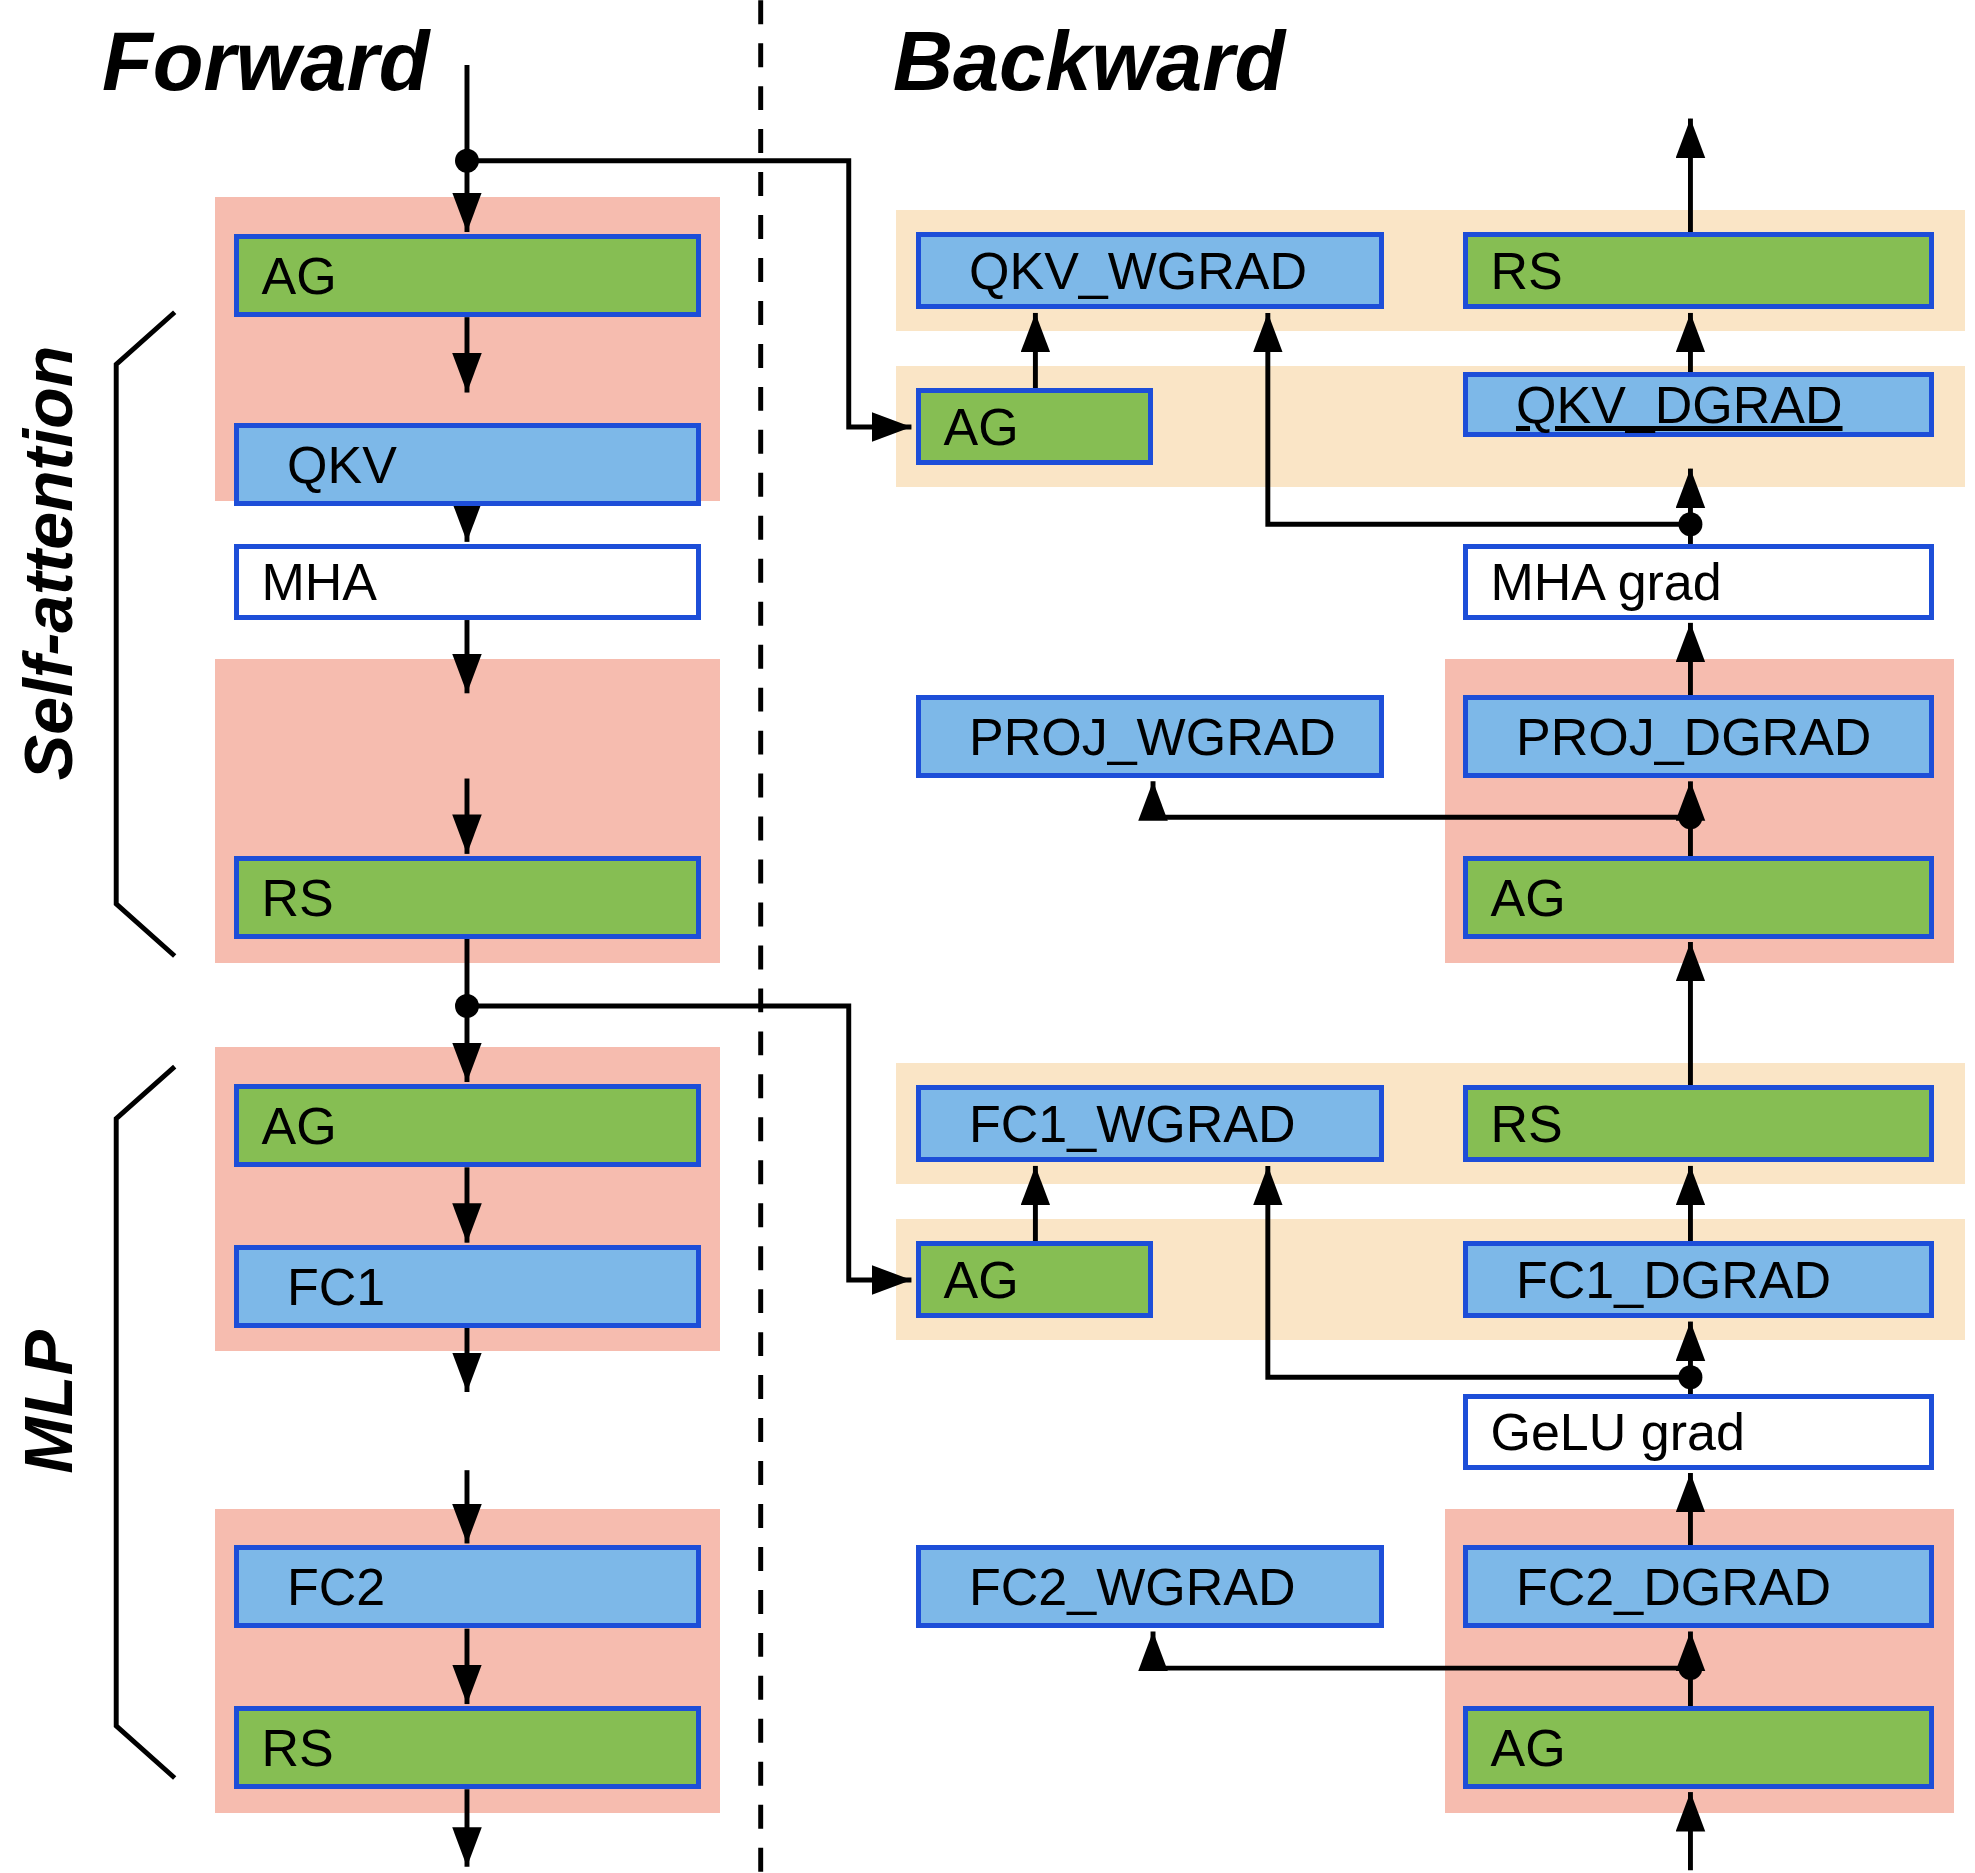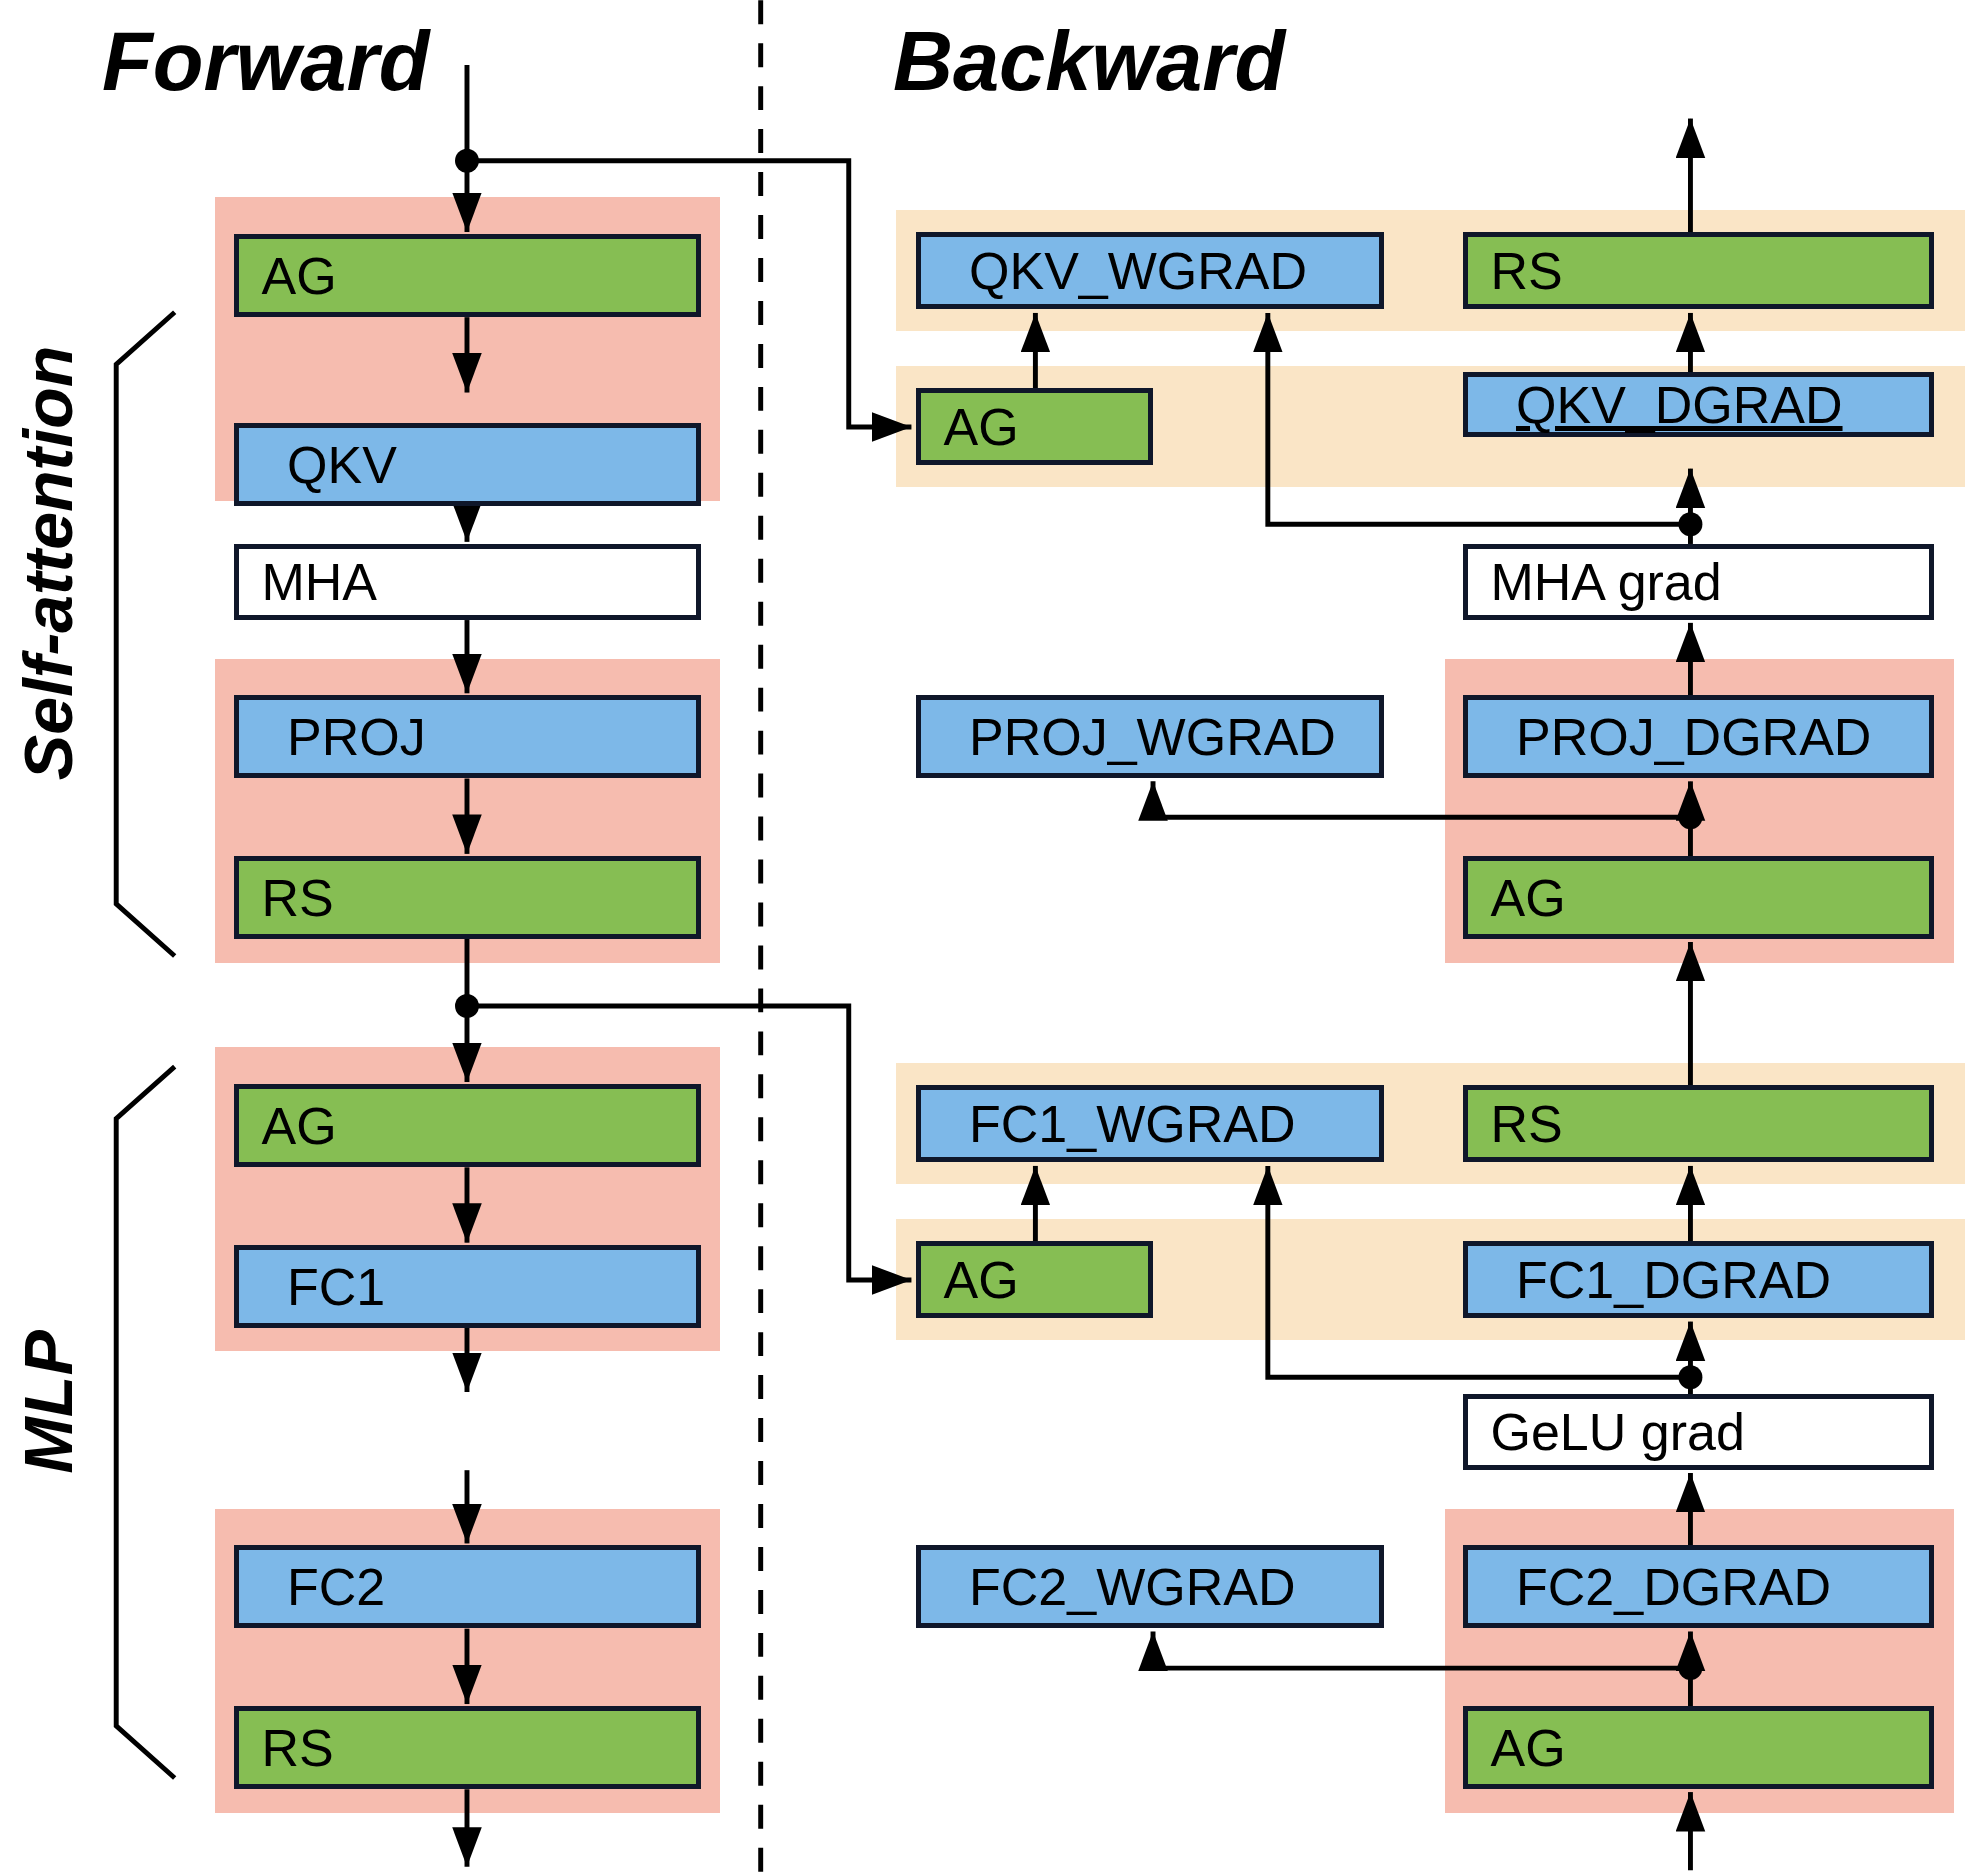--- a/index.html
+++ b/index.html
@@ -2,21 +2,21 @@
 <html style="font-size:11.3px"><head>
 <meta charset="utf-8">
 <style>
   html,body{margin:0;padding:0;background:#fff;}
   #diagram{position:relative;width:1975px;height:1874px;background:#fff;overflow:hidden;
            font-family:"Liberation Sans",sans-serif;}
   .container{position:absolute;}
   .pinkc{background:#F6BCAF;}
   .orangec{background:#FAE5C6;}
   #wires{position:absolute;left:0;top:0;z-index:2;}
-  .box{position:absolute;z-index:3;border:5px solid #0f172a;box-sizing:border-box;
+  .box{position:absolute;z-index:3;border:5px solid #1d4ed8;box-sizing:border-box;
        display:flex;align-items:center;padding-left:22.5px;
        font-size:52px;line-height:1;color:#000;white-space:nowrap;}
   .green{background:#86BE53;}
   .blue{background:#7DB8E8;padding-left:48px;}
   .whitebox{background:#FFFFFF;}
   .title{position:absolute;z-index:4;font-style:italic;font-weight:700;font-size:83px;
          color:#000;white-space:nowrap;}
   .side-label{position:absolute;z-index:4;font-style:italic;font-weight:700;font-size:68px;
          color:#000;white-space:nowrap;transform:translate(-50%,-50%) rotate(-90deg);}
 </style>
@@ -95,21 +95,20 @@
   </svg>
 
   <div class="title" style="left:102px;top:14px;">Forward</div>
   <div class="title" style="left:893px;top:14px;">Backward</div>
   <div class="side-label" style="left:48px;top:563px;">Self-attention</div>
   <div class="side-label" style="left:48px;top:1402px;">MLP</div>
 
   <div class="box green" style="left:234px;top:234px;width:467px;height:83px;">AG</div>
   <div class="box blue" style="left:234px;top:394px;width:467px;height:83px;margin-top:29px;">QKV</div>
   <div class="box whitebox" style="left:234px;top:544px;width:467px;height:76px;">MHA</div>
-  <div class="box blue" style="left:234px;top:695px;width:467px;height:83px;">PROJ</div>
   <div class="box green" style="left:234px;top:856px;width:467px;height:83px;">RS</div>
   <div class="box green" style="left:234px;top:1084px;width:467px;height:83px;">AG</div>
   <div class="box blue" style="left:234px;top:1245px;width:467px;height:83px;">FC1</div>
   <div class="box blue" style="left:234px;top:1545px;width:467px;height:83px;">FC2</div>
   <div class="box green" style="left:234px;top:1706px;width:467px;height:83px;">RS</div>
 
   <div class="box blue" style="left:916px;top:232px;width:468px;height:77px;">QKV_WGRAD</div>
   <div class="box green" style="left:1463px;top:232px;width:471px;height:77px;">RS</div>
   <div class="box green" style="left:916px;top:388px;width:237px;height:77px;">AG</div>
   <div class="box blue" style="left:1463px;top:372px;width:471px;height:65px;text-decoration:underline;">QKV_DGRAD</div>

